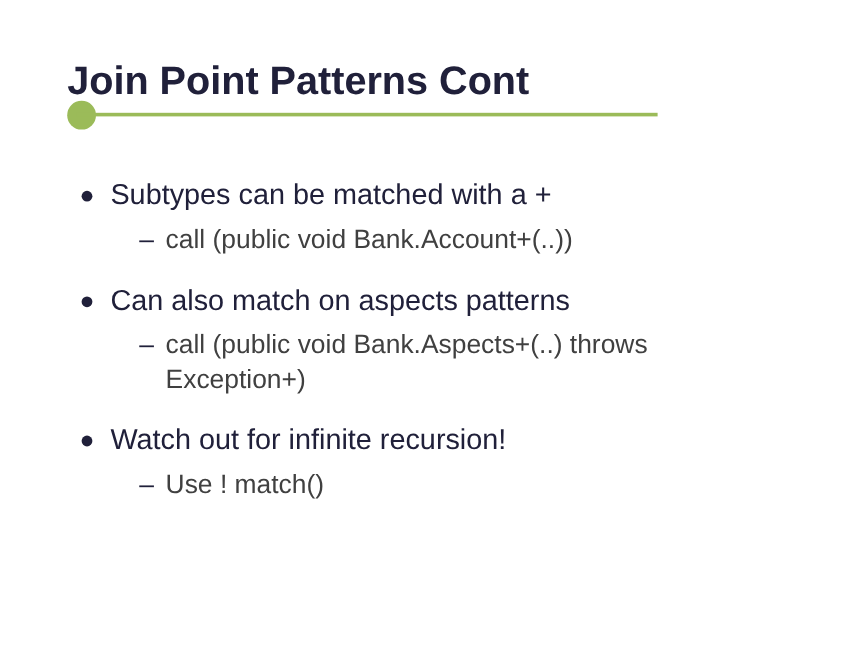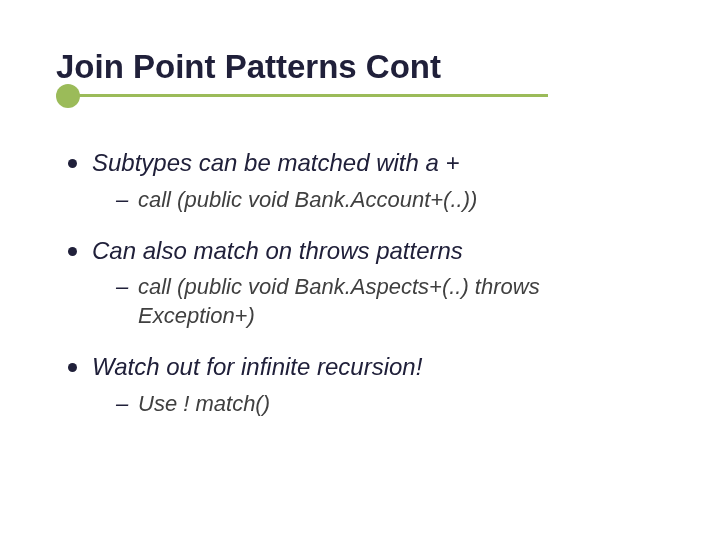--- a/index.html
+++ b/index.html
@@ -48,21 +48,20 @@
     left: 8px;
     right: 0;
     top: 0;
     height: 3px;
     background: #9bbb59;
   }
   ul.level1 {
     list-style: none;
     margin: 0;
     padding: 0 0 0 8px;
-    font-style: italic;
   }
   ul.level1 > li {
     position: relative;
     padding-left: 28px;
     font-size: 24px;
     line-height: 1.28;
     margin-bottom: 6px;
     color: #20203a;
   }
   ul.level1 > li::before {
@@ -115,21 +114,21 @@
     <li>
       <span>Subtypes can be matched with a +</span>
       <ul class="level2">
         <li>
           <span>call (public void Bank.Account+(..))</span>
         </li>
       </ul>
     </li>
 
     <li>
-      <span>Can also match on throws patterns</span>
+      <span>Can also match on aspects patterns</span>
       <ul class="level2">
         <li>
           <span>call (public void Bank.Aspects+(..) throws Exception+)</span>
         </li>
       </ul>
     </li>
 
     <li>
       <span>Watch out for infinite recursion!</span>
       <ul class="level2">

